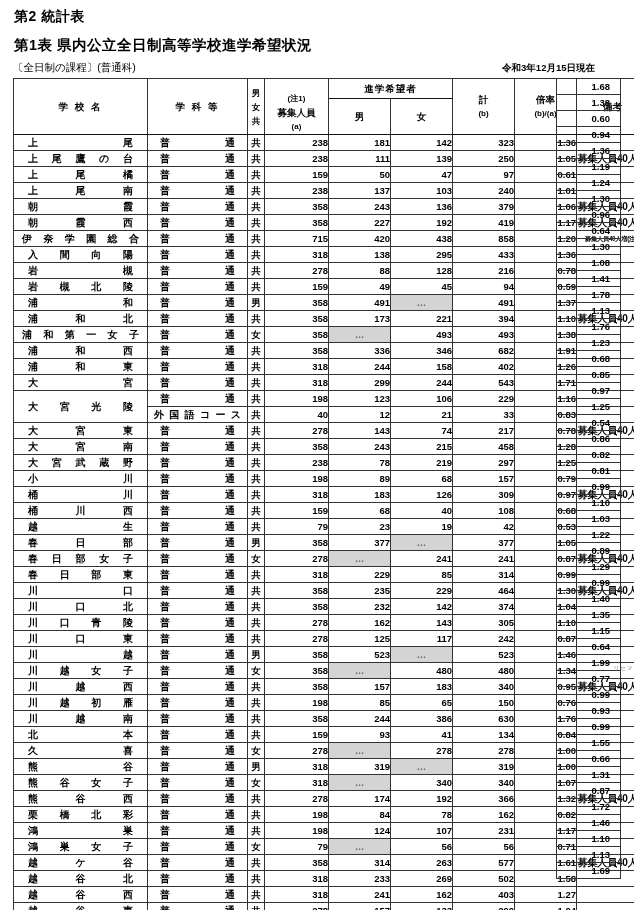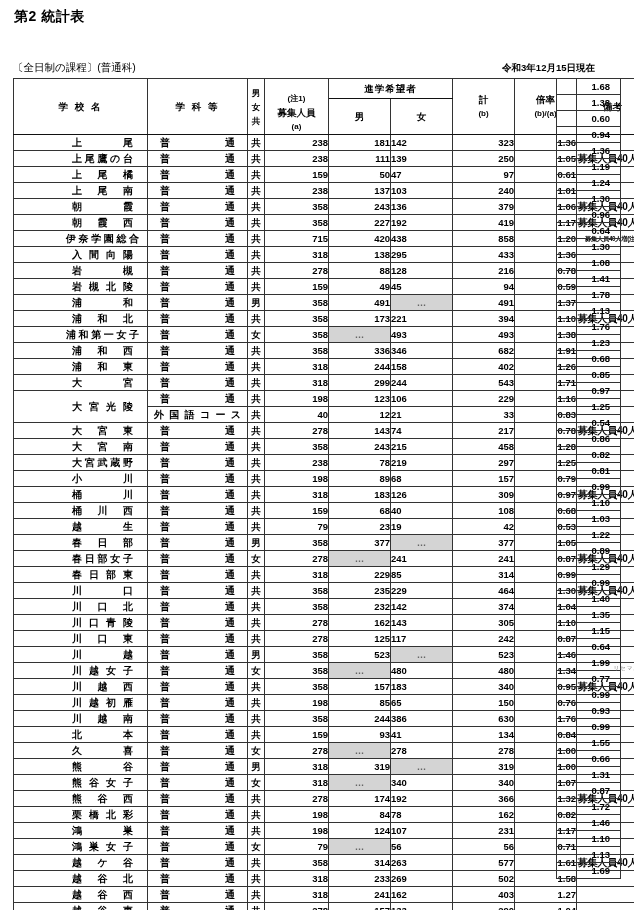--- a/index.html
+++ b/index.html
@@ -80,21 +80,21 @@
     font-size: 9.5px;
     font-weight: bold;
   }
 
   
   .c-school  { width: 134px; }
   .c-course  { width: 100px; }
   .c-gender  { width: 17px;  text-align:center;}
   .c-cap     { width: 64px;  text-align:right; padding-right:6px;}
   .c-male    { width: 62px;  text-align:right; padding-right:6px;}
-  .c-female  { width: 62px;  text-align:left; padding-right:6px;}
+  .c-female  { width: 62px;  text-align:right; padding-right:6px;}
   .c-total   { width: 62px;  text-align:right; padding-right:6px;}
   .c-ratio   { width: 62px;  text-align:right; padding-right:12px;}
   .c-note    { width: 72px;  text-align:center;}
 
   
   table.prev {
     position: absolute;
     left: 556px;
     top: 78px;
     border-collapse: collapse;
@@ -126,21 +126,20 @@
 
   
   .sname {
     display: block;
     text-align: justify;
     text-align-last: justify;
     padding: 0 14px;
     line-height: 15px;
     font-size: 10px;
     letter-spacing: 0;
-    margin-left: 44px;
   }
   .sname.tight  { padding: 0 8px; }
   .cname {
     display: block;
     text-align: justify;
     text-align-last: justify;
     padding: 0 12px;
     line-height: 15px;
     font-size: 10px;
   }
@@ -191,20 +190,21 @@
     color: #777;
     letter-spacing: 1px;
   }
 </style>
 </head>
 <body>
 
 <div class="page">
 
   <div class="title-1">第2  統計表</div>
+  <div class="title-2">第1表  県内公立全日制高等学校進学希望状況</div>
   <div class="subtitle-left">〔全日制の課程〕(普通科)</div>
   <div class="subtitle-right">令和3年12月15日現在</div>
 
   <table class="stat">
     <thead>
         <tr>
           <td class="c-school" rowspan="2" colspan="1" style="height: 45px; text-align: center; letter-spacing: 2px;">学 校 名</td>
           <td class="c-course" rowspan="2" colspan="1" style="height: 45px; text-align: center; letter-spacing: 2px;">学 科 等</td>
           <td class="c-gender" rowspan="2" style="height: 45px; text-align: center; font-size: 8.5px; line-height: 14px; padding: 0px;">
             <span style="display: block; line-height: 14px;">男</span>

